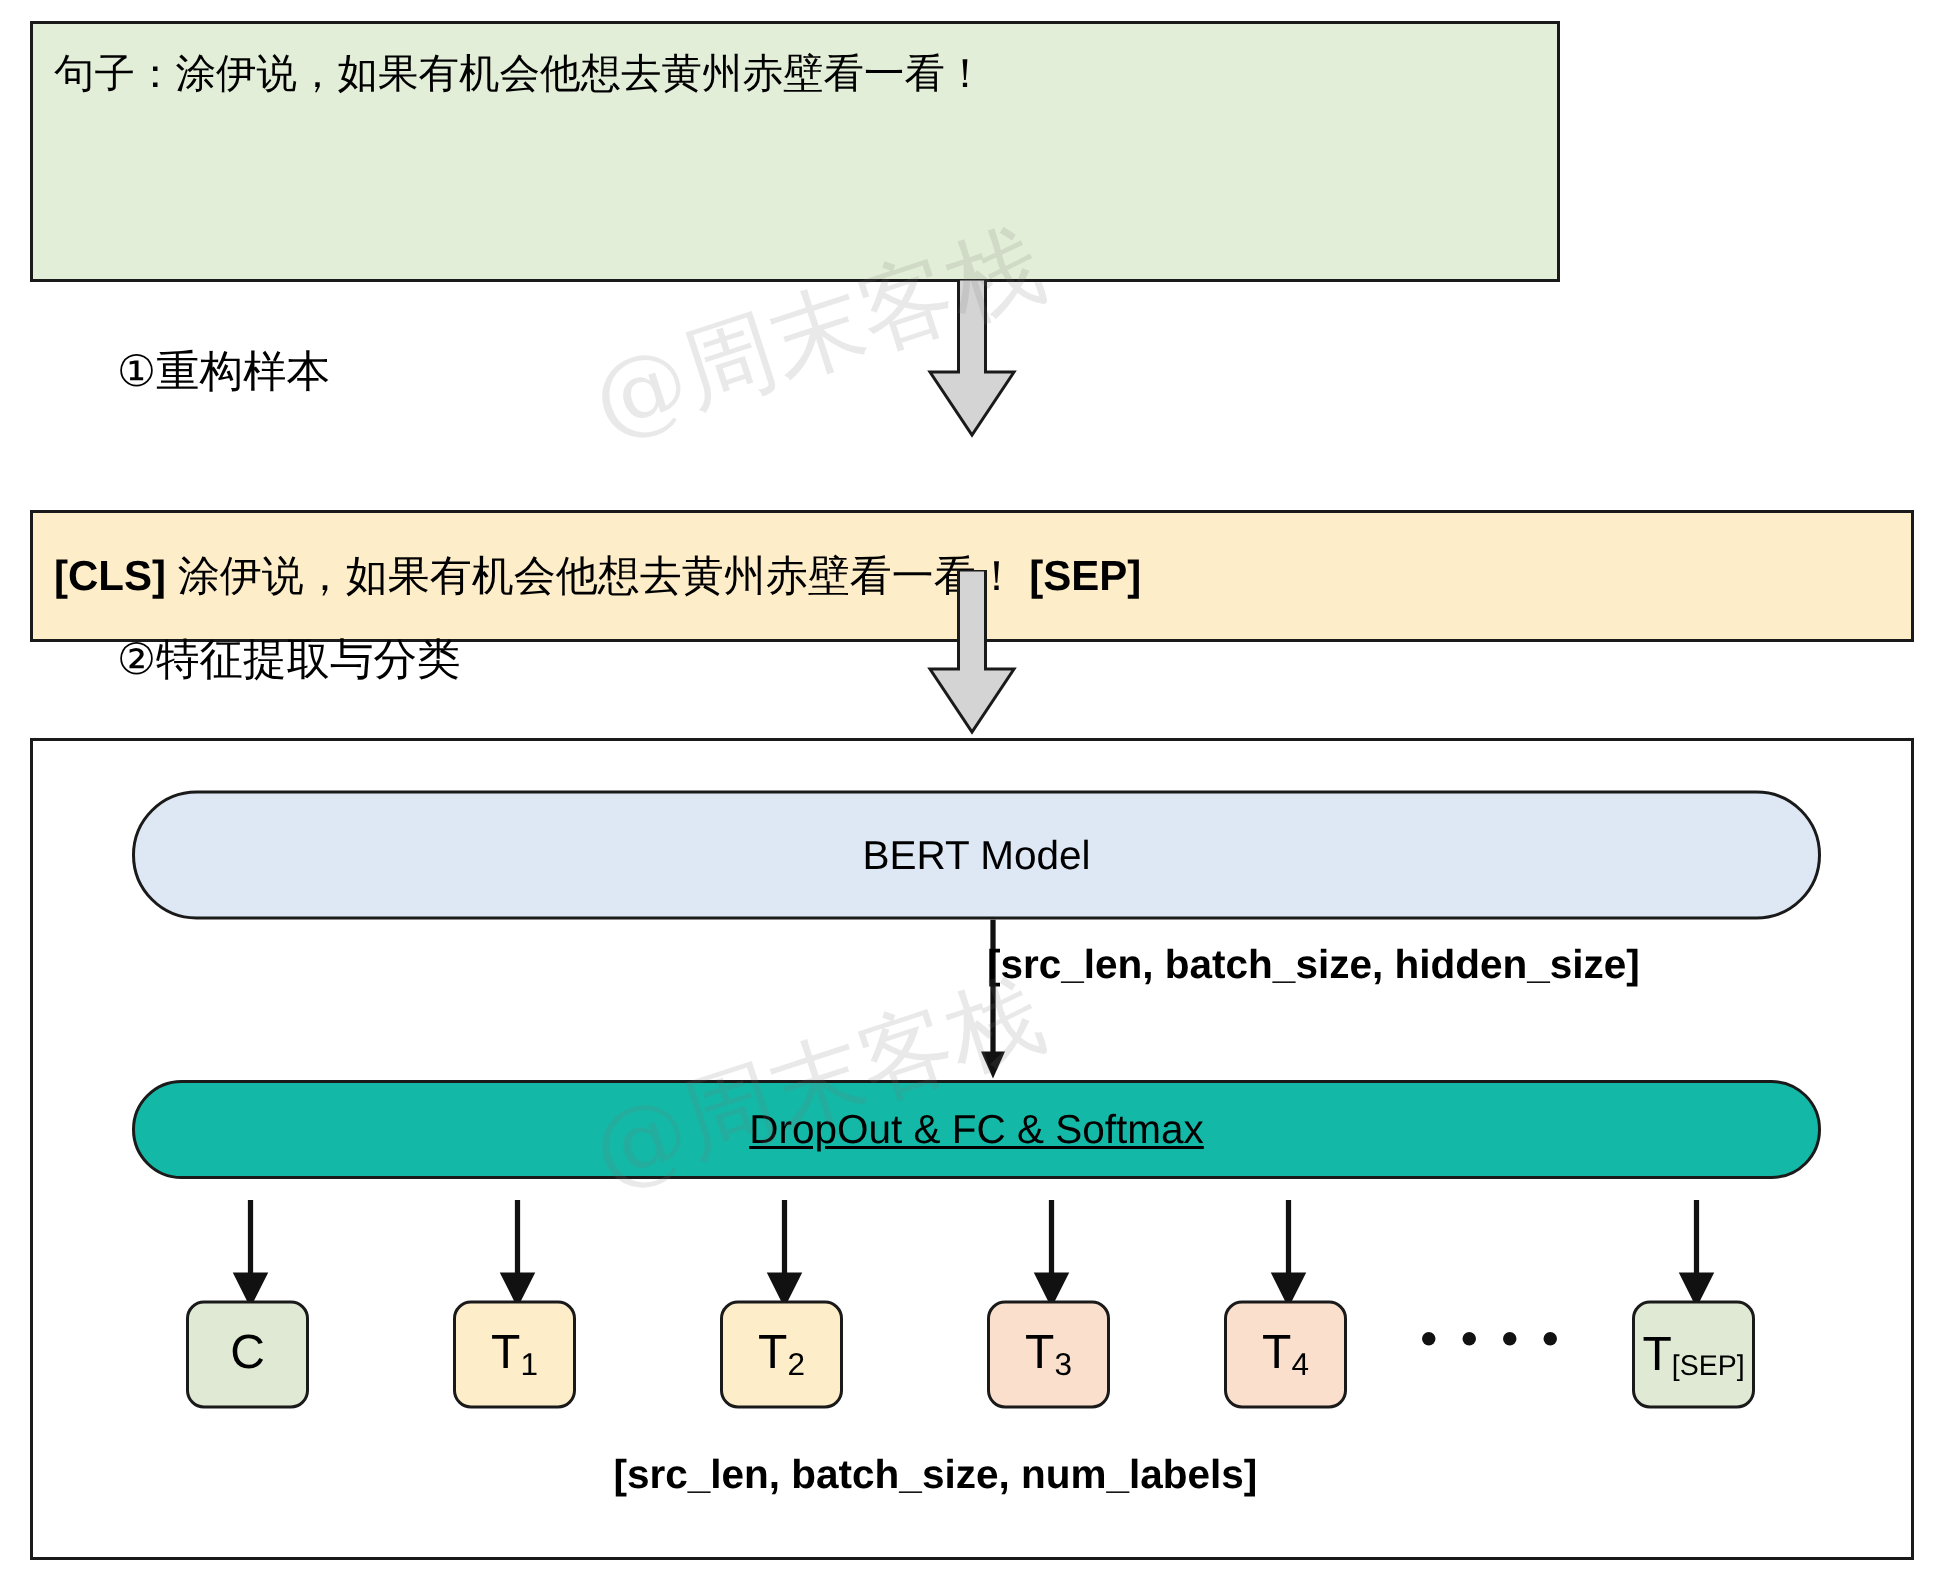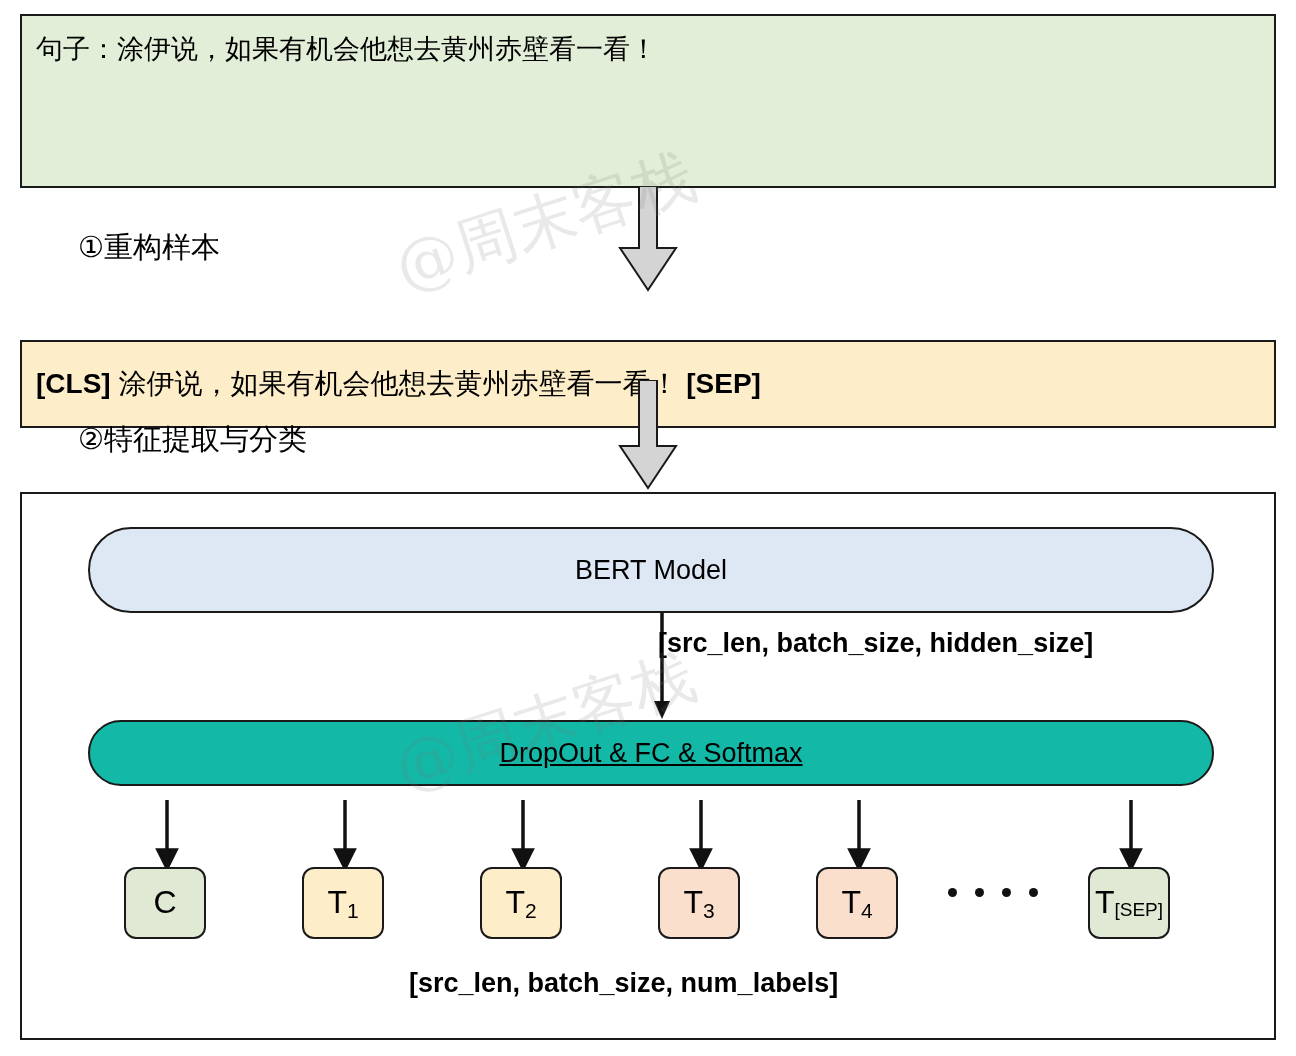--- a/index.html
+++ b/index.html
@@ -36,21 +36,21 @@
 
   
   .panel {
     position: absolute;
     box-sizing: border-box;
     border: 2px solid #1a1a1a;
   }
 
   #sentence-panel {
     left: 20px; top: 14px;
-    width: 1256px; height: 174px;
+    width: 1020px; height: 174px;
     background: #e2eed7;
     padding: 14px 14px 0 14px;
   }
   #sentence-panel .line {
     font-size: 27px;
     line-height: 38px;
     white-space: pre-wrap;
   }
   #sentence-panel .labels {
     font-size: 26px;

